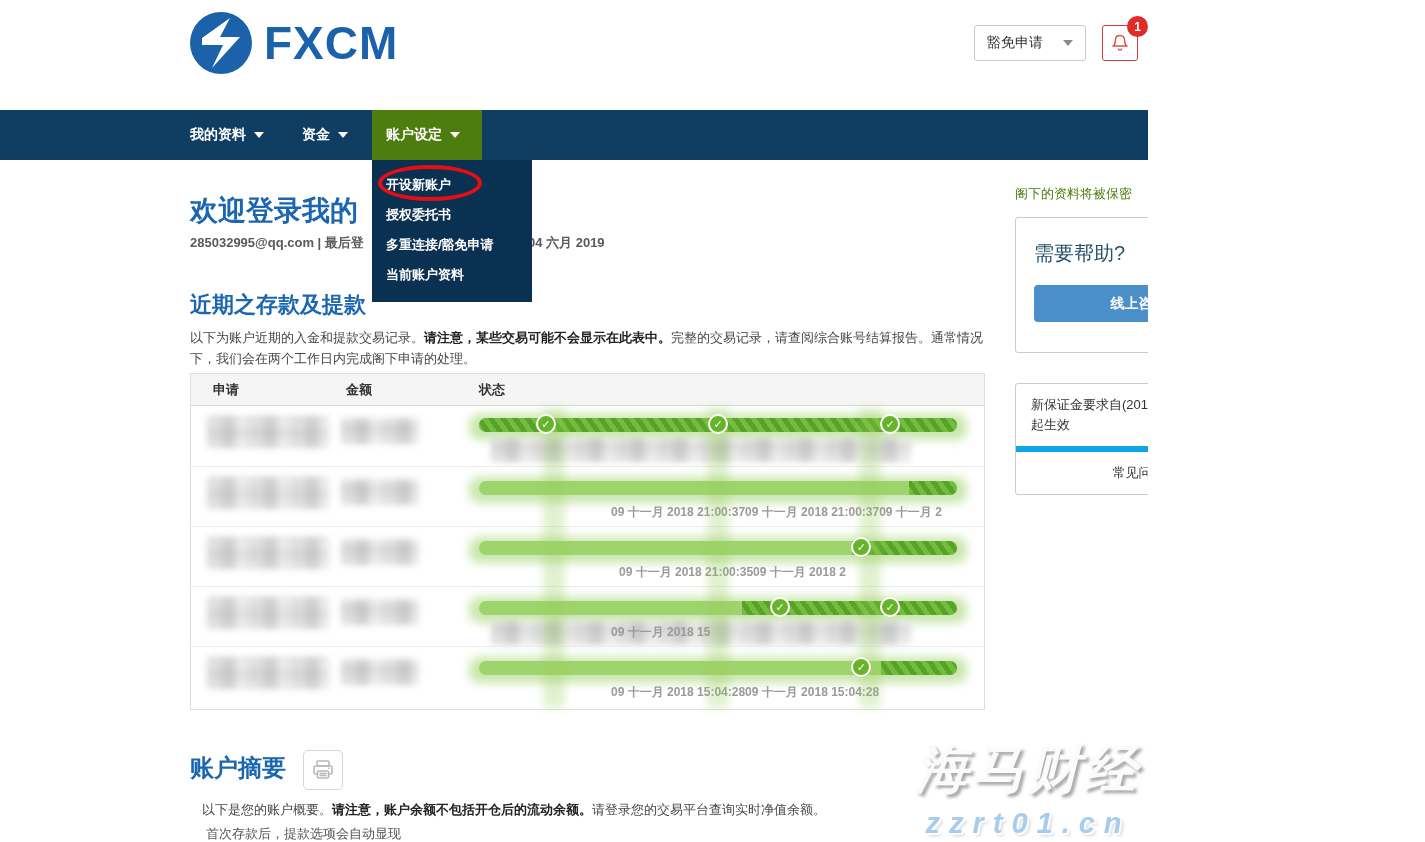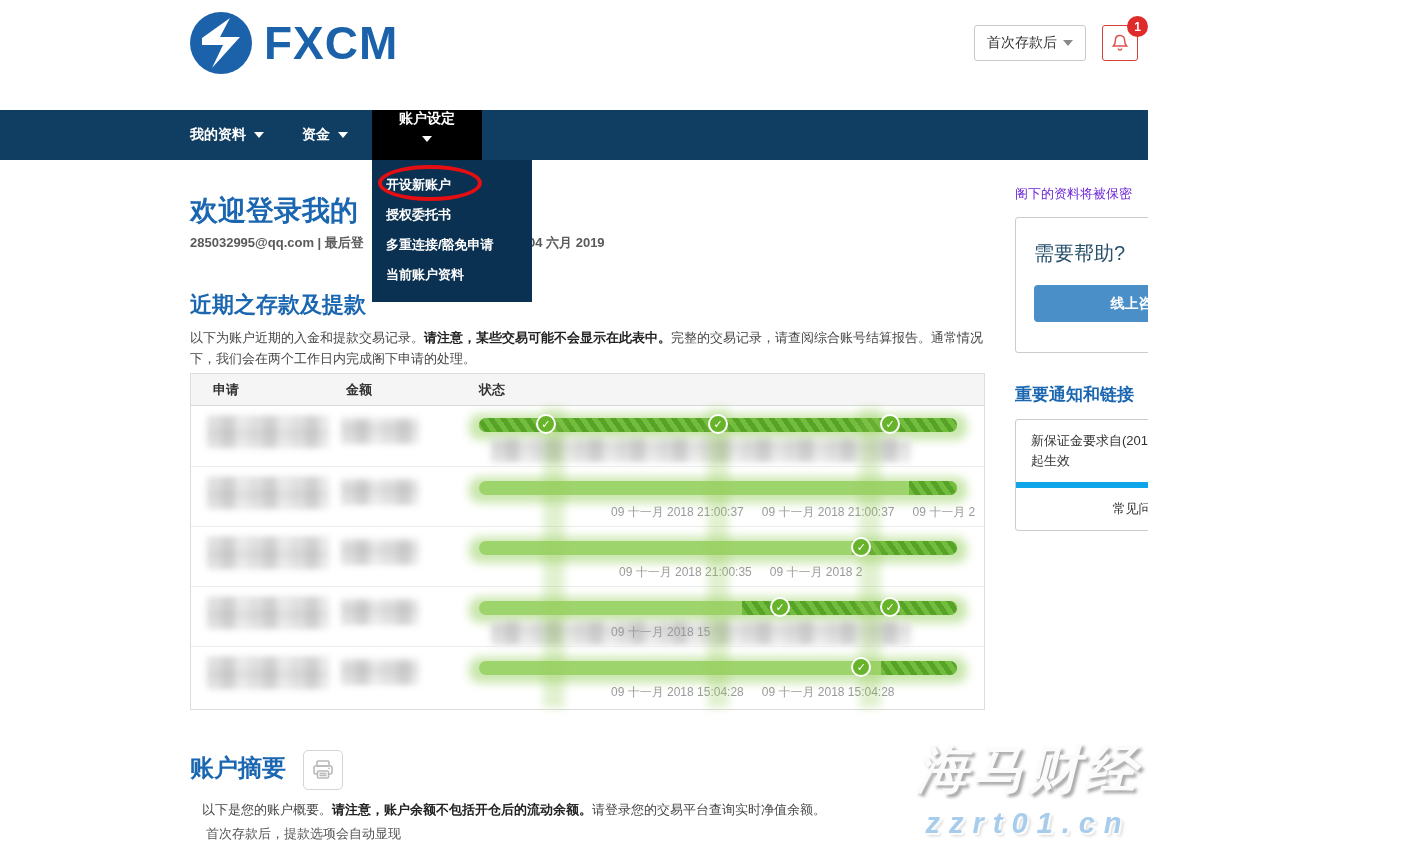--- a/index.html
+++ b/index.html
@@ -21,21 +21,21 @@
   .badge { position:absolute; top:-10px; right:-11px; width:21px; height:21px; background:#e02b2b; border-radius:50%;
     color:#fff; font-size:12px; font-weight:bold; display:flex; align-items:center; justify-content:center; }
   .help-btn { color:#9a9a9a; font-size:21px; font-weight:bold; }
   .logout-btn { padding:12px 13px; font-size:14px; }
 
   
   .navbar { position:absolute; left:0; top:110px; width:1425px; height:50px; background:#103e63; }
   .nav-item { position:absolute; top:0; height:50px; display:flex; align-items:center; gap:8px;
     color:#fff; font-size:14px; font-weight:bold; padding:0 14px; cursor:pointer; }
   .caret-white { width:0; height:0; border-left:5px solid transparent; border-right:5px solid transparent; border-top:6px solid #fff; }
-  .nav-item.active { background:#000000;flex-direction:column; }
+  .nav-item.active { background:#4d7c0f; }
 
   
   .dropdown { position:absolute; left:372px; top:160px; width:160px; background:#0b3152; z-index:30; padding:10px 0 12px 0; }
   .dd-item { position:relative; color:#fff; font-size:13px; font-weight:bold; padding:6px 14px; cursor:pointer; white-space:nowrap; }
   .red-ellipse { position:absolute; left:6px; top:-5px; width:104px; height:36px; border:4px solid #e50e13; border-radius:50%; pointer-events:none; }
 
   
   .content { position:absolute; left:190px; top:160px; width:795px; }
   .h1 { position:absolute; left:0; top:32px; font-size:28px; font-weight:bold; color:#1a66b0; white-space:nowrap;font-family:Liberation Serif, serif; }
   .subtitle { position:absolute; left:0; top:74px; font-size:13px; font-weight:bold; color:#5a5a5a; white-space:nowrap; }
@@ -54,34 +54,34 @@
   .redact { position:absolute; border-radius:2px;
     background:repeating-linear-gradient(90deg,#d8d8d8 0 14px,#c6c6c6 14px 28px,#e4e4e4 28px 42px),
                repeating-linear-gradient(0deg,rgba(255,255,255,.35) 0 10px,rgba(0,0,0,.05) 10px 20px);
     background-blend-mode:multiply; filter:blur(3px); opacity:.8; }
   .bar { position:absolute; left:288px; height:14px; border-radius:7px; background:#9ed46c; overflow:hidden; }
   .bar .stripes { position:absolute; top:0; right:0; height:100%;
     background:repeating-linear-gradient(55deg,#72bd3d 0 5px,#57a327 5px 10px); }
   .bar-glow { position:absolute; left:278px; height:26px; background:rgba(158,212,108,.55); filter:blur(5px); border-radius:10px; }
   .chk { position:absolute; width:20px; height:20px; border-radius:50%; background:#67b42a; border:2px solid #fff;
     color:#fff; font-size:11px; font-weight:bold; display:flex; align-items:center; justify-content:center; z-index:3; }
-  .ts-line { position:absolute; left:420px; display:flex; gap:18px; font-size:12px; color:#9a9a9a; white-space:nowrap; }
+  .ts-line { position:absolute; left:420px; display:flex; font-size:12px; color:#9a9a9a; white-space:nowrap;font-weight:bold; }
   .smudge { position:absolute; width:22px; background:rgba(150,205,90,.28); filter:blur(4px); z-index:2; }
 
   
   .h2b { position:absolute; left:0; top:592px; font-size:24px; font-weight:bold; color:#1a66b0; }
   .print-btn { position:absolute; left:113px; top:590px; width:40px; height:40px; border:1px solid #d5d5d5; border-radius:5px;
     background:#fff; display:flex; align-items:center; justify-content:center; cursor:pointer; }
   .sum-desc { position:absolute; left:12px; top:640px; width:795px; font-size:13px; color:#474747; line-height:1.6; }
   .sum-desc b { color:#222; }
   .cutoff { position:absolute; left:16px; top:665px; font-size:13px; color:#555; white-space:nowrap; }
 
   
   .sidebar { position:absolute; left:1015px; top:185px; width:247px; }
-  .privacy { font-size:13px; color:#6d28d9; margin-bottom:14px; }
+  .privacy { font-size:13px; color:#4d7c0f; margin-bottom:14px; }
   .help-box { border:1px solid #ccc; border-radius:3px; padding:22px 18px 30px 18px; margin-bottom:30px; }
   .help-title { font-size:20px; color:#27506b; margin-bottom:18px; }
   .chat-btn { width:100%; height:37px; background:#4a8fc8; border:none; border-radius:4px; color:#fff;
     font-size:14px; font-weight:bold; cursor:pointer; font-family:inherit; }
   .notices-h { font-size:17px; font-weight:bold; color:#1a66b0; margin-bottom:13px; }
   .links-box { border:1px solid #ccc; border-radius:3px; }
   .link-item { padding:11px 15px; font-size:13px; color:#333; line-height:1.55; cursor:pointer; }
   .link-item + .link-item { border-top:6px solid #0ea5e9;text-align:center; }
 
   
@@ -99,21 +99,21 @@
   <div class="header">
     <div class="logo">
       <svg width="62" height="62" viewBox="0 0 62 62">
         <circle cx="31" cy="31" r="31" fill="#1b62ab"></circle>
         <polygon points="12,26 40,6 30,25 50,25 22,56 33,33 12,33" fill="#ffffff"></polygon>
       </svg>
       <span class="logo-word">FXCM</span>
     </div>
     <div class="hdr-controls">
       <div class="lang-box">
-        <span>首次存款后</span>
+        <span>豁免申请</span>
         <span class="caret-gray"></span>
       </div>
       <div class="sq-btn bell-btn">
         <svg width="20" height="20" viewBox="0 0 24 24" fill="none" stroke="#d9534f" stroke-width="1.8">
           <path d="M12 3c-3.3 0-5.5 2.4-5.5 5.6 0 4.4-1.7 5.9-2.5 6.9h16c-.8-1-2.5-2.5-2.5-6.9C17.5 5.4 15.3 3 12 3z"></path>
           <path d="M10 18.5c0 1.2.9 2 2 2s2-.8 2-2"></path>
         </svg>
         <span class="badge">1</span>
       </div>
       <div class="sq-btn help-btn">?</div>
@@ -252,21 +252,20 @@
     <div class="sum-desc"><span>以下是您的账户概要。</span><b>请注意，账户余额不包括开仓后的流动余额。</b><span>请登录您的交易平台查询实时净值余额。</span></div>
     <div class="cutoff">首次存款后，提款选项会自动显现</div>
   </div>
 
   <div class="sidebar">
     <div class="privacy">阁下的资料将被保密</div>
     <div class="help-box">
       <div class="help-title">需要帮助?</div>
       <button class="chat-btn">线上咨询</button>
     </div>
-    <div class="notices-h">重要通知和链接</div>
     <div class="links-box">
       <div class="link-item">新保证金要求自(2019)年(05)月(31)日起生效</div>
       <div class="link-item">常见问题</div>
     </div>
   </div>
 
   <div class="wm">
     <div class="wm1">海马财经</div>
     <div class="wm2">zzrt01.cn</div>
   </div>

